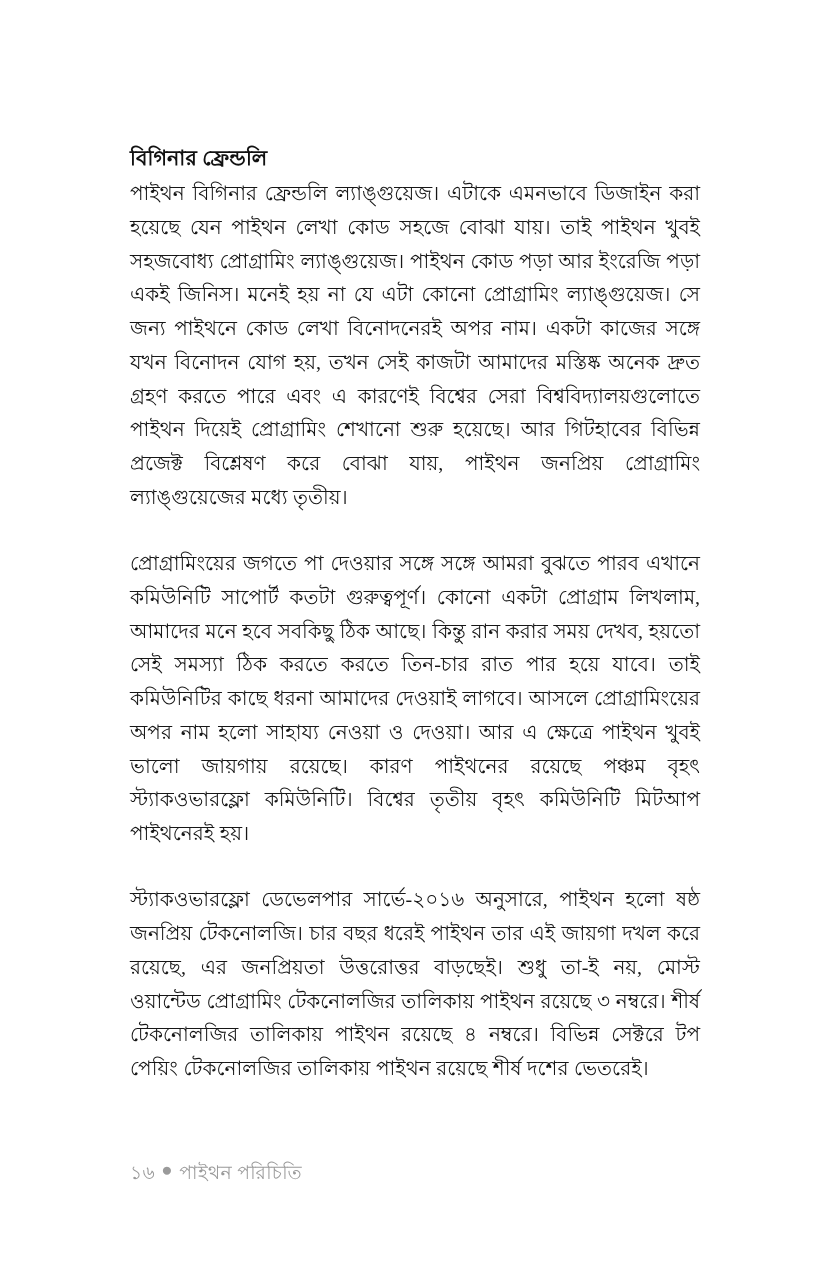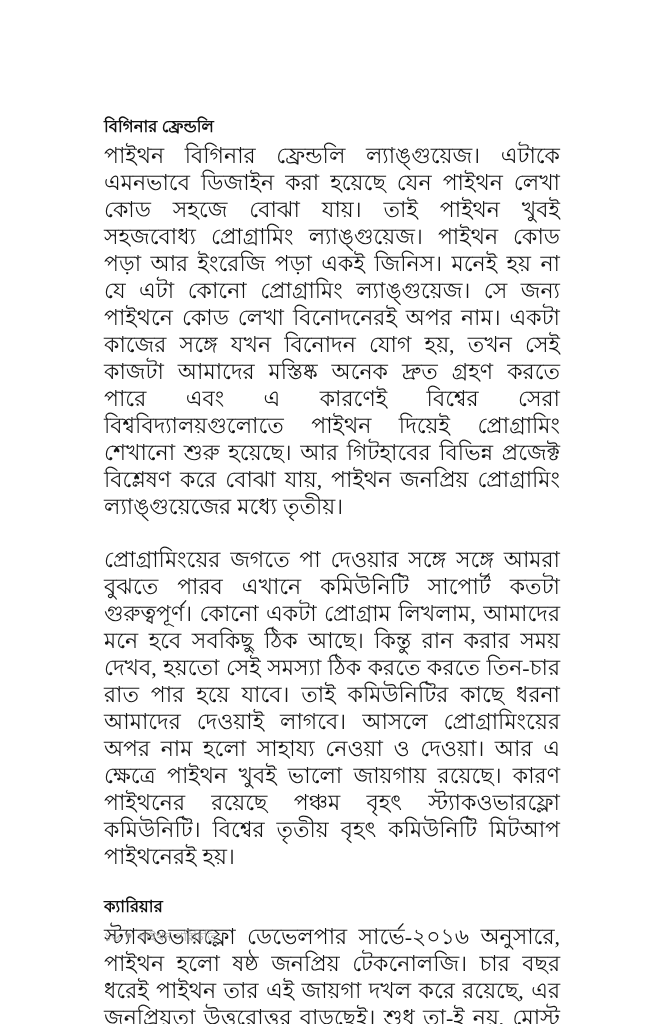--- a/index.html
+++ b/index.html
@@ -40,39 +40,39 @@
   .section-heading {
     font-size: 16.5px;
     font-weight: bold;
     line-height: 1.35;
     color: #111111;
     margin: 0 0 4px 0;
     letter-spacing: 0.1px;
   }
 
   .section-body {
-    font-size: 22px;
+    font-size: 16px;
     line-height: 27px;
     text-align: justify;
     text-justify: inter-word;
     margin: 0;
     color: #161616;
     word-spacing: 0.5px;
     hyphens: none;
   }
 
   .section-gap {
     height: 26px;
   }
 
   .footer {
     position: absolute;
     left: 104px;
     top: 930px;
-    font-size: 12px;
+    font-size: 15px;
     line-height: 1.2;
     color: #9a9a9a;
     white-space: nowrap;
     letter-spacing: 0.3px;
   }
   .footer .pg-num { }
   .footer .pg-dot {
     display: inline-block;
     margin: 0 5px;
     position: relative;
@@ -94,21 +94,20 @@
 
     <div class="section-gap"></div>
 
     <div class="section">
       <p class="section-body">প্রোগ্রামিংয়ের জগতে পা দেওয়ার সঙ্গে সঙ্গে আমরা বুঝতে পারব এখানে কমিউনিটি সাপোর্ট কতটা গুরুত্বপূর্ণ। কোনো একটা প্রোগ্রাম লিখলাম, আমাদের মনে হবে সবকিছু ঠিক আছে। কিন্তু রান করার সময় দেখব, হয়তো সেই সমস্যা ঠিক করতে করতে তিন-চার রাত পার হয়ে যাবে। তাই কমিউনিটির কাছে ধরনা আমাদের দেওয়াই লাগবে। আসলে প্রোগ্রামিংয়ের অপর নাম হলো সাহায্য নেওয়া ও দেওয়া। আর এ ক্ষেত্রে পাইথন খুবই ভালো জায়গায় রয়েছে। কারণ পাইথনের রয়েছে পঞ্চম বৃহৎ স্ট্যাকওভারফ্লো কমিউনিটি। বিশ্বের তৃতীয় বৃহৎ কমিউনিটি মিটআপ পাইথনেরই হয়।</p>
     </div>
 
     <div class="section-gap"></div>
 
     <div class="section">
-      <h2 class="section-heading">ক্যারিয়ার</h2>
       <p class="section-body">স্ট্যাকওভারফ্লো ডেভেলপার সার্ভে-২০১৬ অনুসারে, পাইথন হলো ষষ্ঠ জনপ্রিয় টেকনোলজি। চার বছর ধরেই পাইথন তার এই জায়গা দখল করে রয়েছে, এর জনপ্রিয়তা উত্তরোত্তর বাড়ছেই। শুধু তা-ই নয়, মোস্ট ওয়ান্টেড প্রোগ্রামিং টেকনোলজির তালিকায় পাইথন রয়েছে ৩ নম্বরে। শীর্ষ টেকনোলজির তালিকায় পাইথন রয়েছে ৪ নম্বরে। বিভিন্ন সেক্টরে টপ পেয়িং টেকনোলজির তালিকায় পাইথন রয়েছে শীর্ষ দশের ভেতরেই।</p>
     </div>
 
   </div>
 
   <div class="footer">
     <span class="pg-num">১৬</span><span class="pg-dot">●</span><span class="pg-title">পাইথন পরিচিতি</span>
   </div>
 
 </div>

